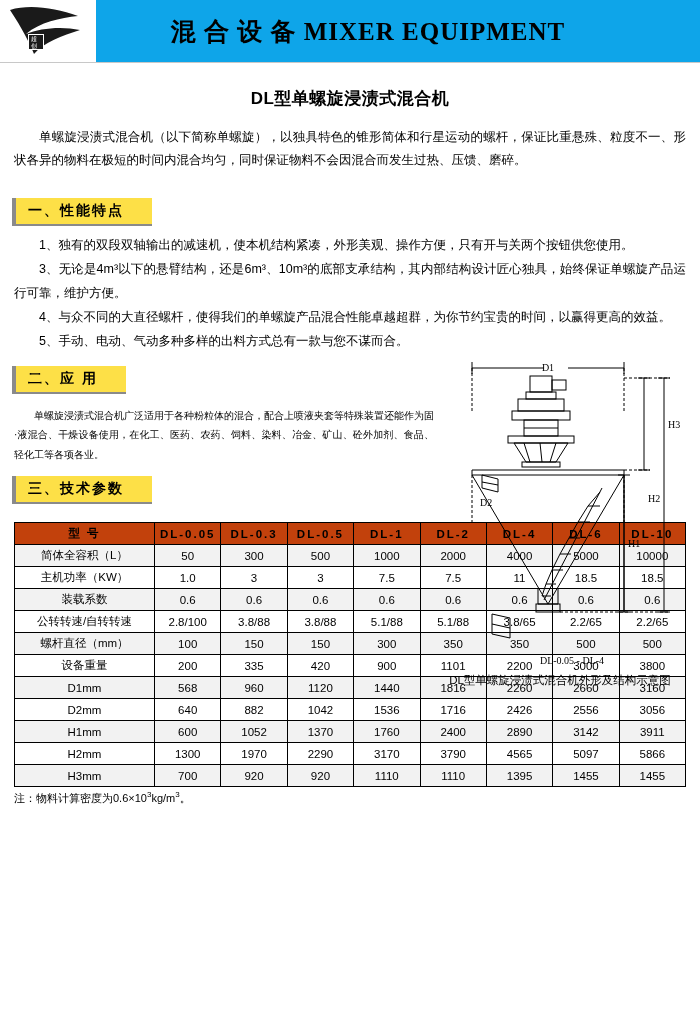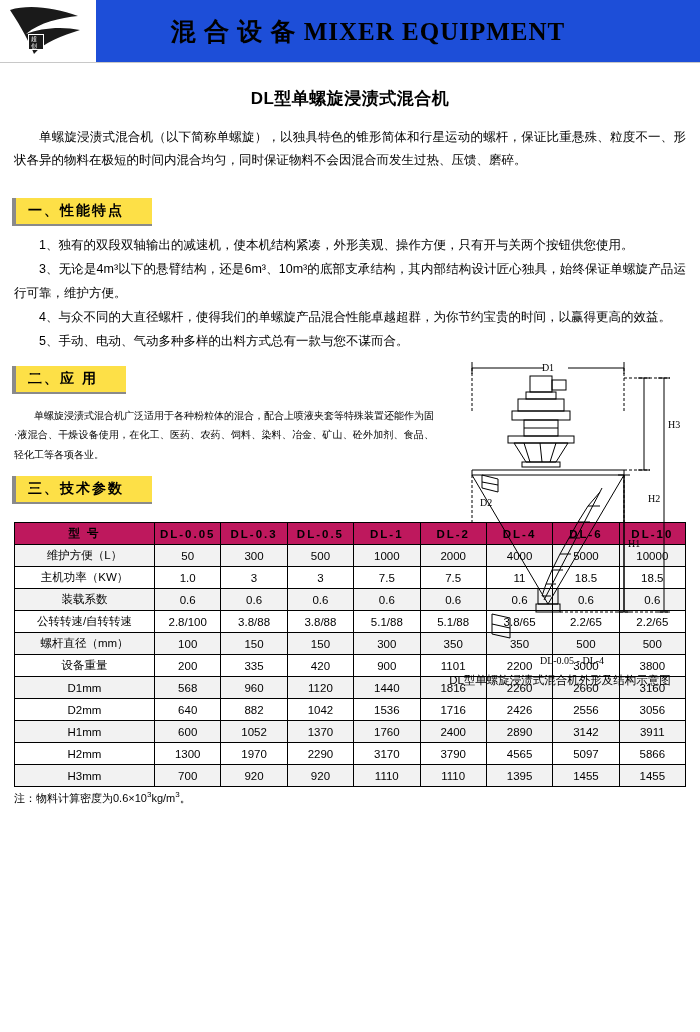--- a/index.html
+++ b/index.html
@@ -12,21 +12,21 @@
     background: #ffffff;
     font-family: "Liberation Sans", "DejaVu Sans", sans-serif;
     color: #000000;
     position: relative;
     overflow: hidden;
   }
 
   
   .header {
     height: 62px;
-    background: #1d4ed8;
+    background: #0ea5e9;
     display: flex;
     align-items: center;
     border-bottom: 1px solid #c8c8c8;
     position: relative;
   }
   .logo-box {
     width: 96px;
     height: 62px;
     background: #ffffff;
     flex: 0 0 96px;
@@ -140,21 +140,21 @@
     height: 21px;
     padding: 0 1px;
     font-weight: normal;
   }
   thead td {
     font-weight: bold;
     letter-spacing: 2px;
   }
   tbody tr:nth-child(odd) { background: #f2f2f2; }
   tbody tr:nth-child(even) { background: #ffffff; }
-  thead tr { background: #be185d; }
+  thead tr { background: #c2410c; }
   td.rowhdr {
     text-align: center;
     font-size: 11.5px;
   }
   .note {
     font-size: 11px;
     margin: 3px 8px 0 8px;
   }
   .note sup { font-size: 8px; vertical-align: super; }
 </style>
@@ -212,21 +212,21 @@
           <td>DL-0.5</td>
           <td>DL-1</td>
           <td>DL-2</td>
           <td>DL-4</td>
           <td>DL-6</td>
           <td>DL-10</td>
         </tr>
       </thead>
       <tbody>
         <tr>
-          <td class="rowhdr">维护方便（L）</td>
+          <td class="rowhdr">简体全容积（L）</td>
           <td>50</td>
           <td>300</td>
           <td>500</td>
           <td>1000</td>
           <td>2000</td>
           <td>4000</td>
           <td>5000</td>
           <td>10000</td>
         </tr>
         <tr>

